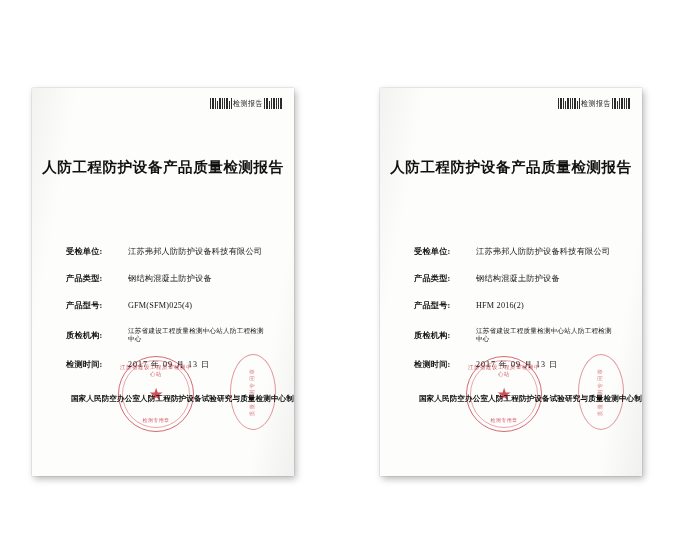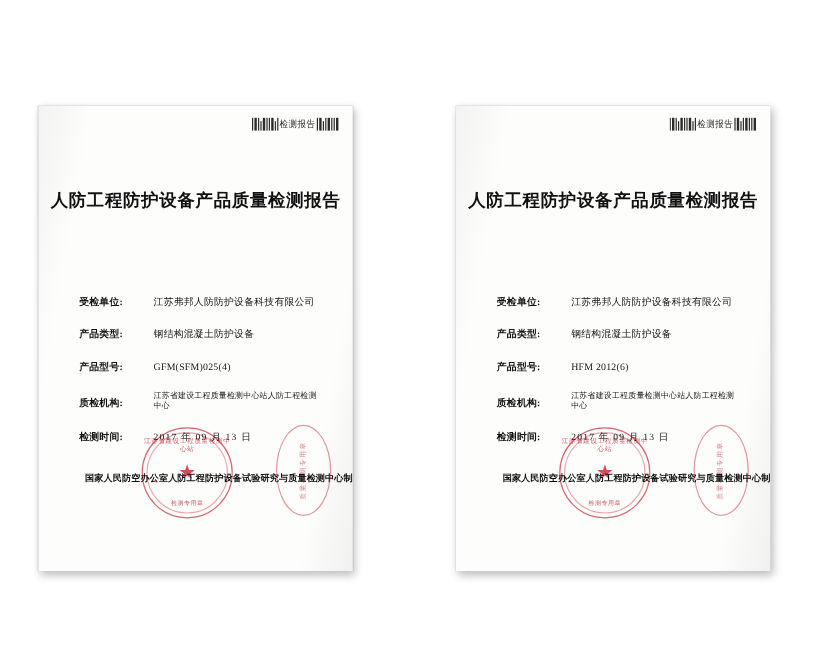--- a/index.html
+++ b/index.html
@@ -313,21 +313,21 @@
       <div class="field">
         <span class="lbl">受检单位:</span>
         <span class="val">江苏弗邦人防防护设备科技有限公司</span>
       </div>
       <div class="field">
         <span class="lbl">产品类型:</span>
         <span class="val">钢结构混凝土防护设备</span>
       </div>
       <div class="field">
         <span class="lbl">产品型号:</span>
-        <span class="val">HFM 2012(6)</span>
+        <span class="val">HFM 2016(2)</span>
       </div>
       <div class="field">
         <span class="lbl">质检机构:</span>
         <span class="val small">江苏省建设工程质量检测中心站人防工程检测中心</span>
       </div>
       <div class="field date">
         <span class="lbl">检测时间:</span>
         <span class="val">2017 年 09 月 13 日</span>
       </div>
     </div>

